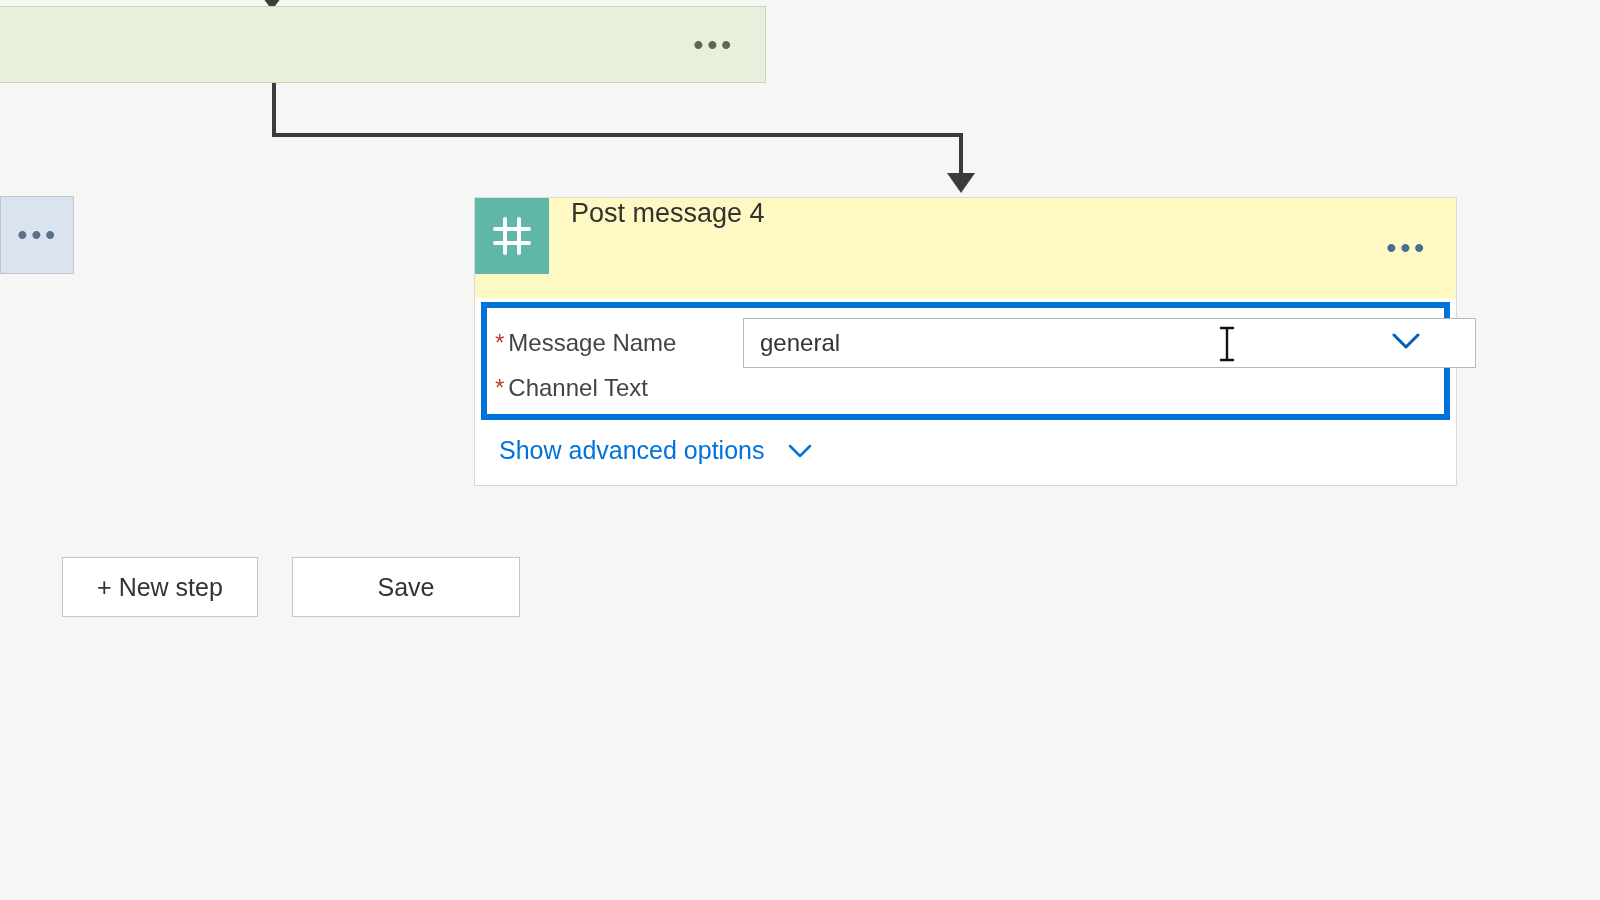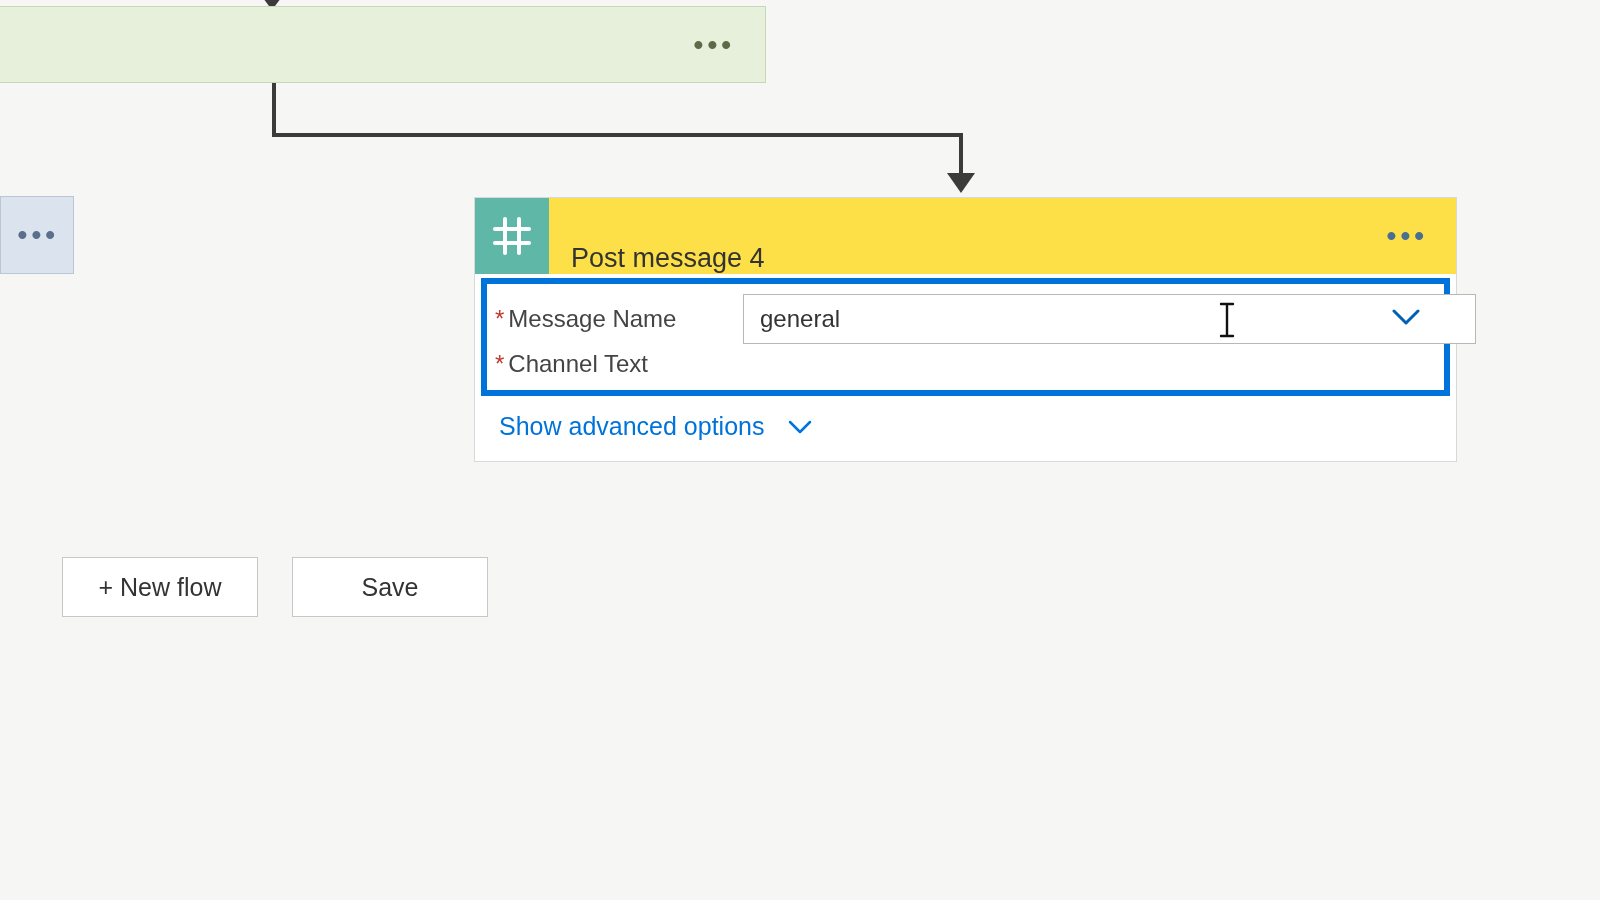--- a/index.html
+++ b/index.html
@@ -78,24 +78,24 @@
 
   
   .card {
     position: absolute;
     left: 474px; top: 197px;
     width: 983px;
     background: #ffffff;
     border: 1px solid #d9d9d9;
   }
   .card-header {
-    height: 76px;
-    background: #fde047;
-    display: flex;
-    align-items: flex-end;
+    height: 100px;
+    background: #fef9c3;
+    display: flex;
+    align-items: flex-start;
     position: relative;
   }
   .icon-box {
     width: 74px; height: 76px;
     background: #5fb7a7;
     display: flex; align-items: center; justify-content: center;
   }
   .card-title {
     margin-left: 22px;
     font-size: 27px;
@@ -177,21 +177,21 @@
   .btn {
     border: 1px solid #c7c7c7;
     background: #fff;
     height: 60px;
     font-size: 25px;
     color: #333;
     display: flex; align-items: center; justify-content: center;
     cursor: pointer;
   }
   .btn-new { width: 196px; }
-  .btn-save { width: 196px; }
+  .btn-save { width: 228px; }
 </style>
 </head>
 <body>
 
 <div class="arrowhead-top"></div>
 
 <div class="green-card">
   <span class="green-ellipsis">•••</span>
 </div>
 
@@ -251,15 +251,15 @@
 
   <div class="adv">
     <span>Show advanced options</span>
     <svg width="24" height="16" viewBox="0 0 24 16">
       <polyline points="2,3 12,13 22,3" fill="none" stroke="#0073db" stroke-width="2.5" stroke-linecap="round" stroke-linejoin="round"></polyline>
     </svg>
   </div>
 </div>
 
 <div class="btns">
-  <div class="btn btn-new">+ New flow</div>
+  <div class="btn btn-new">+ New step</div>
   <div class="btn btn-save">Save</div>
 </div>
 
 </body></html>

